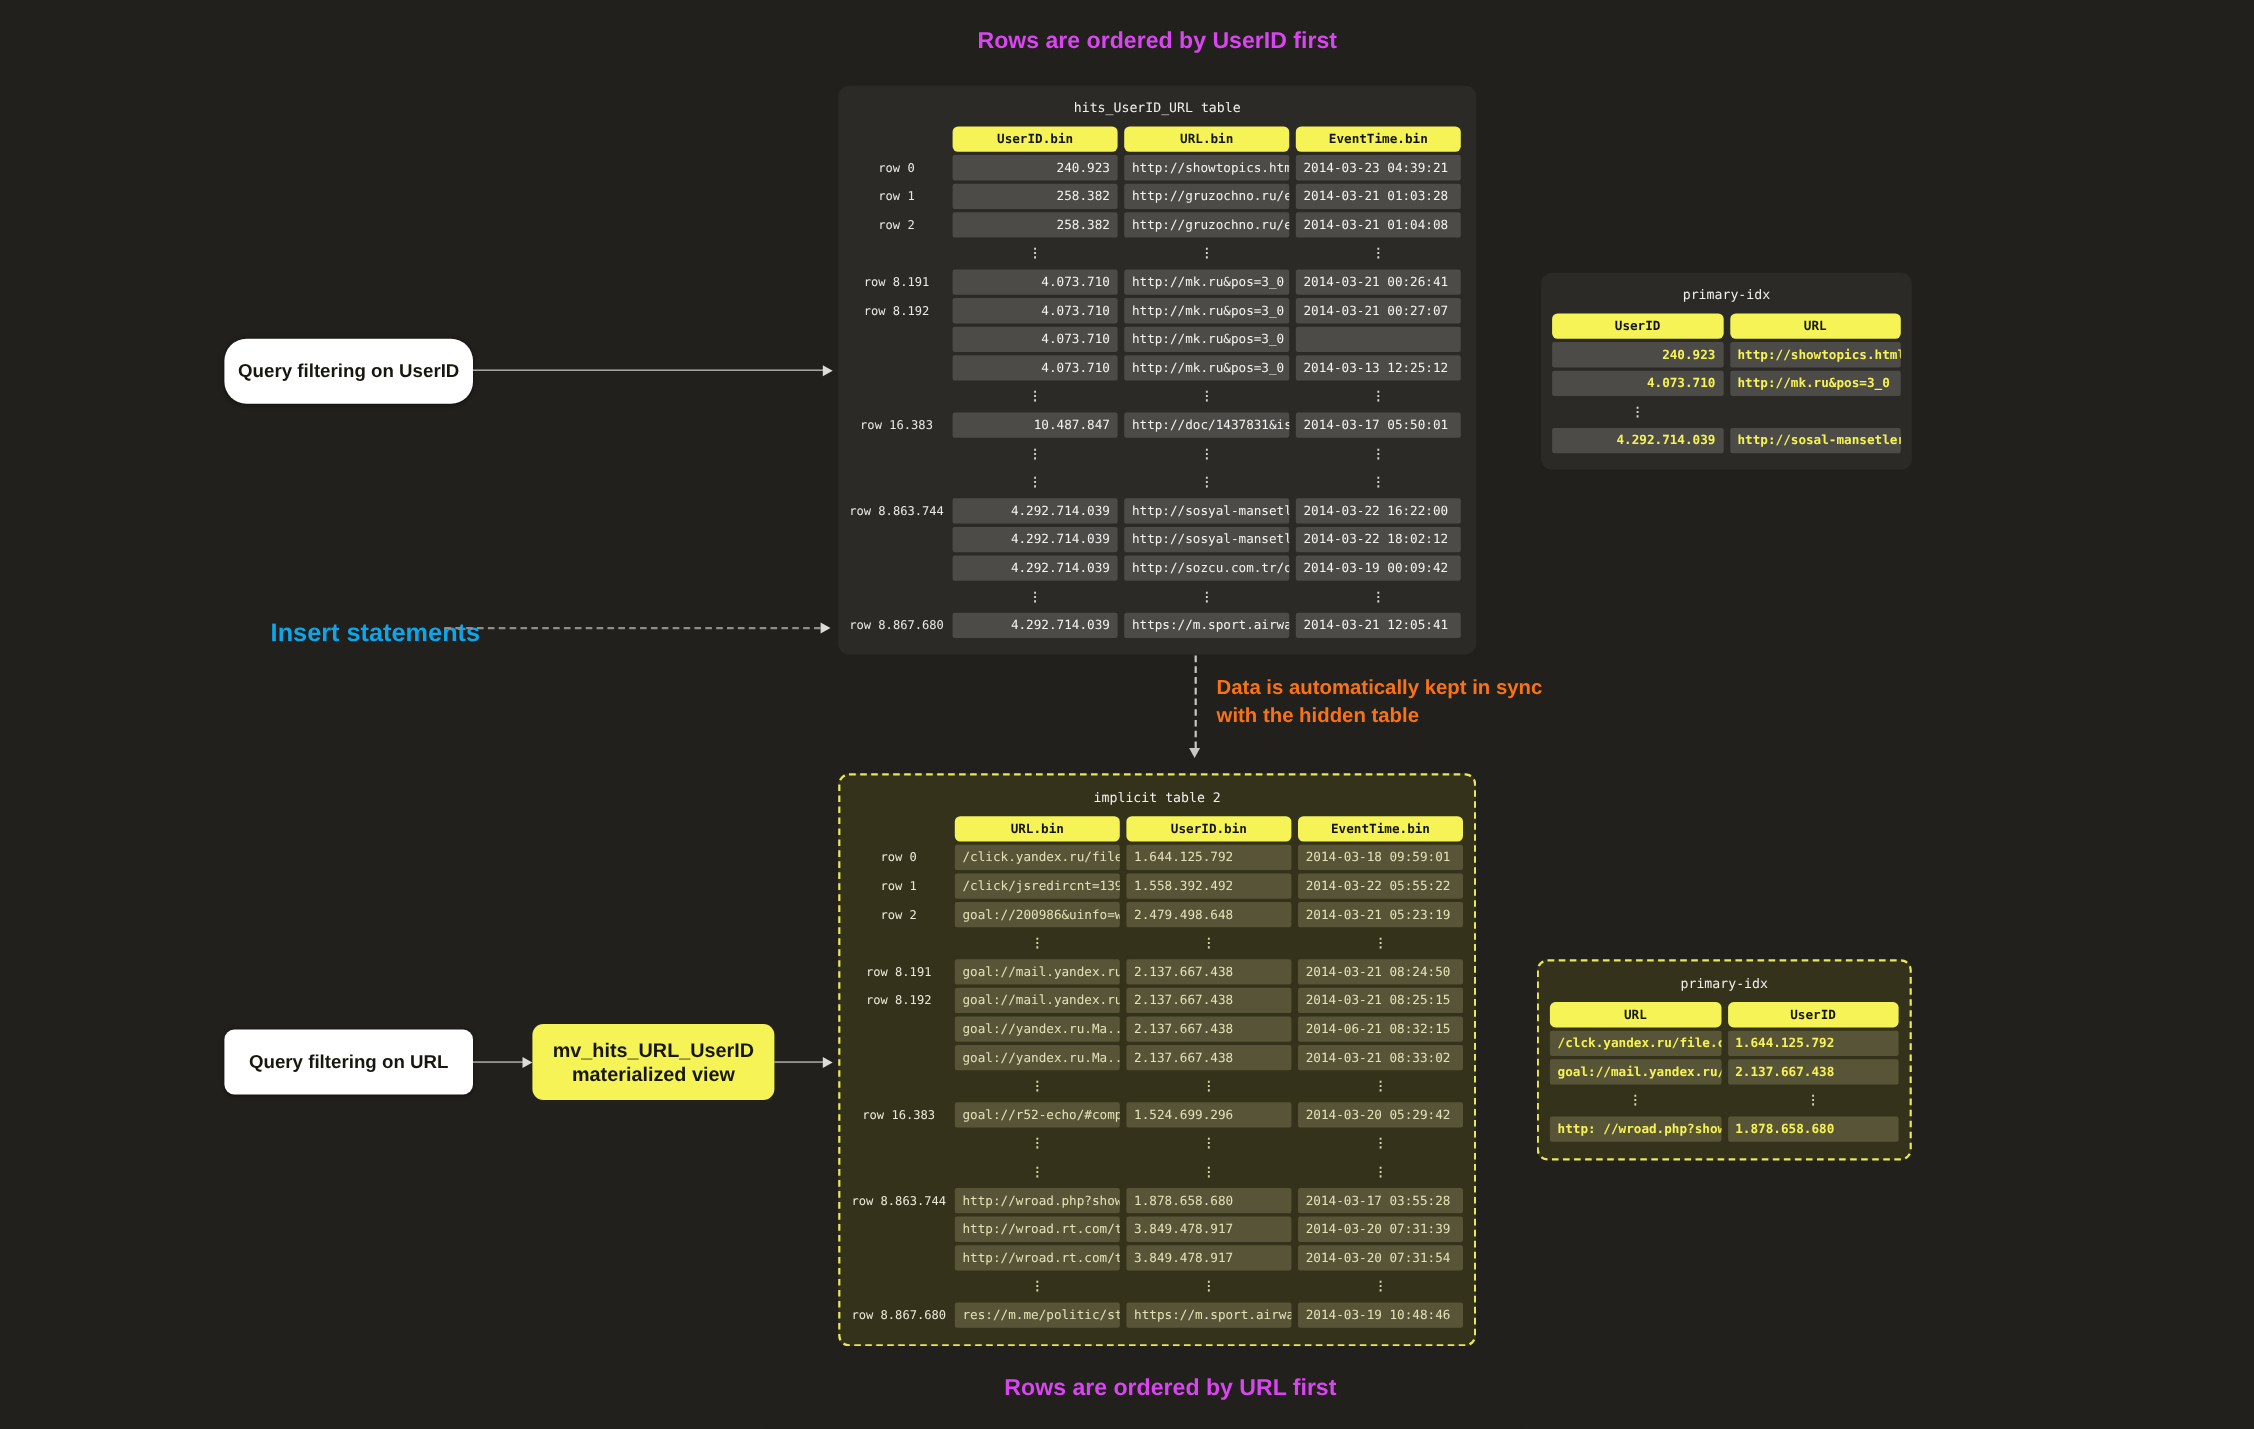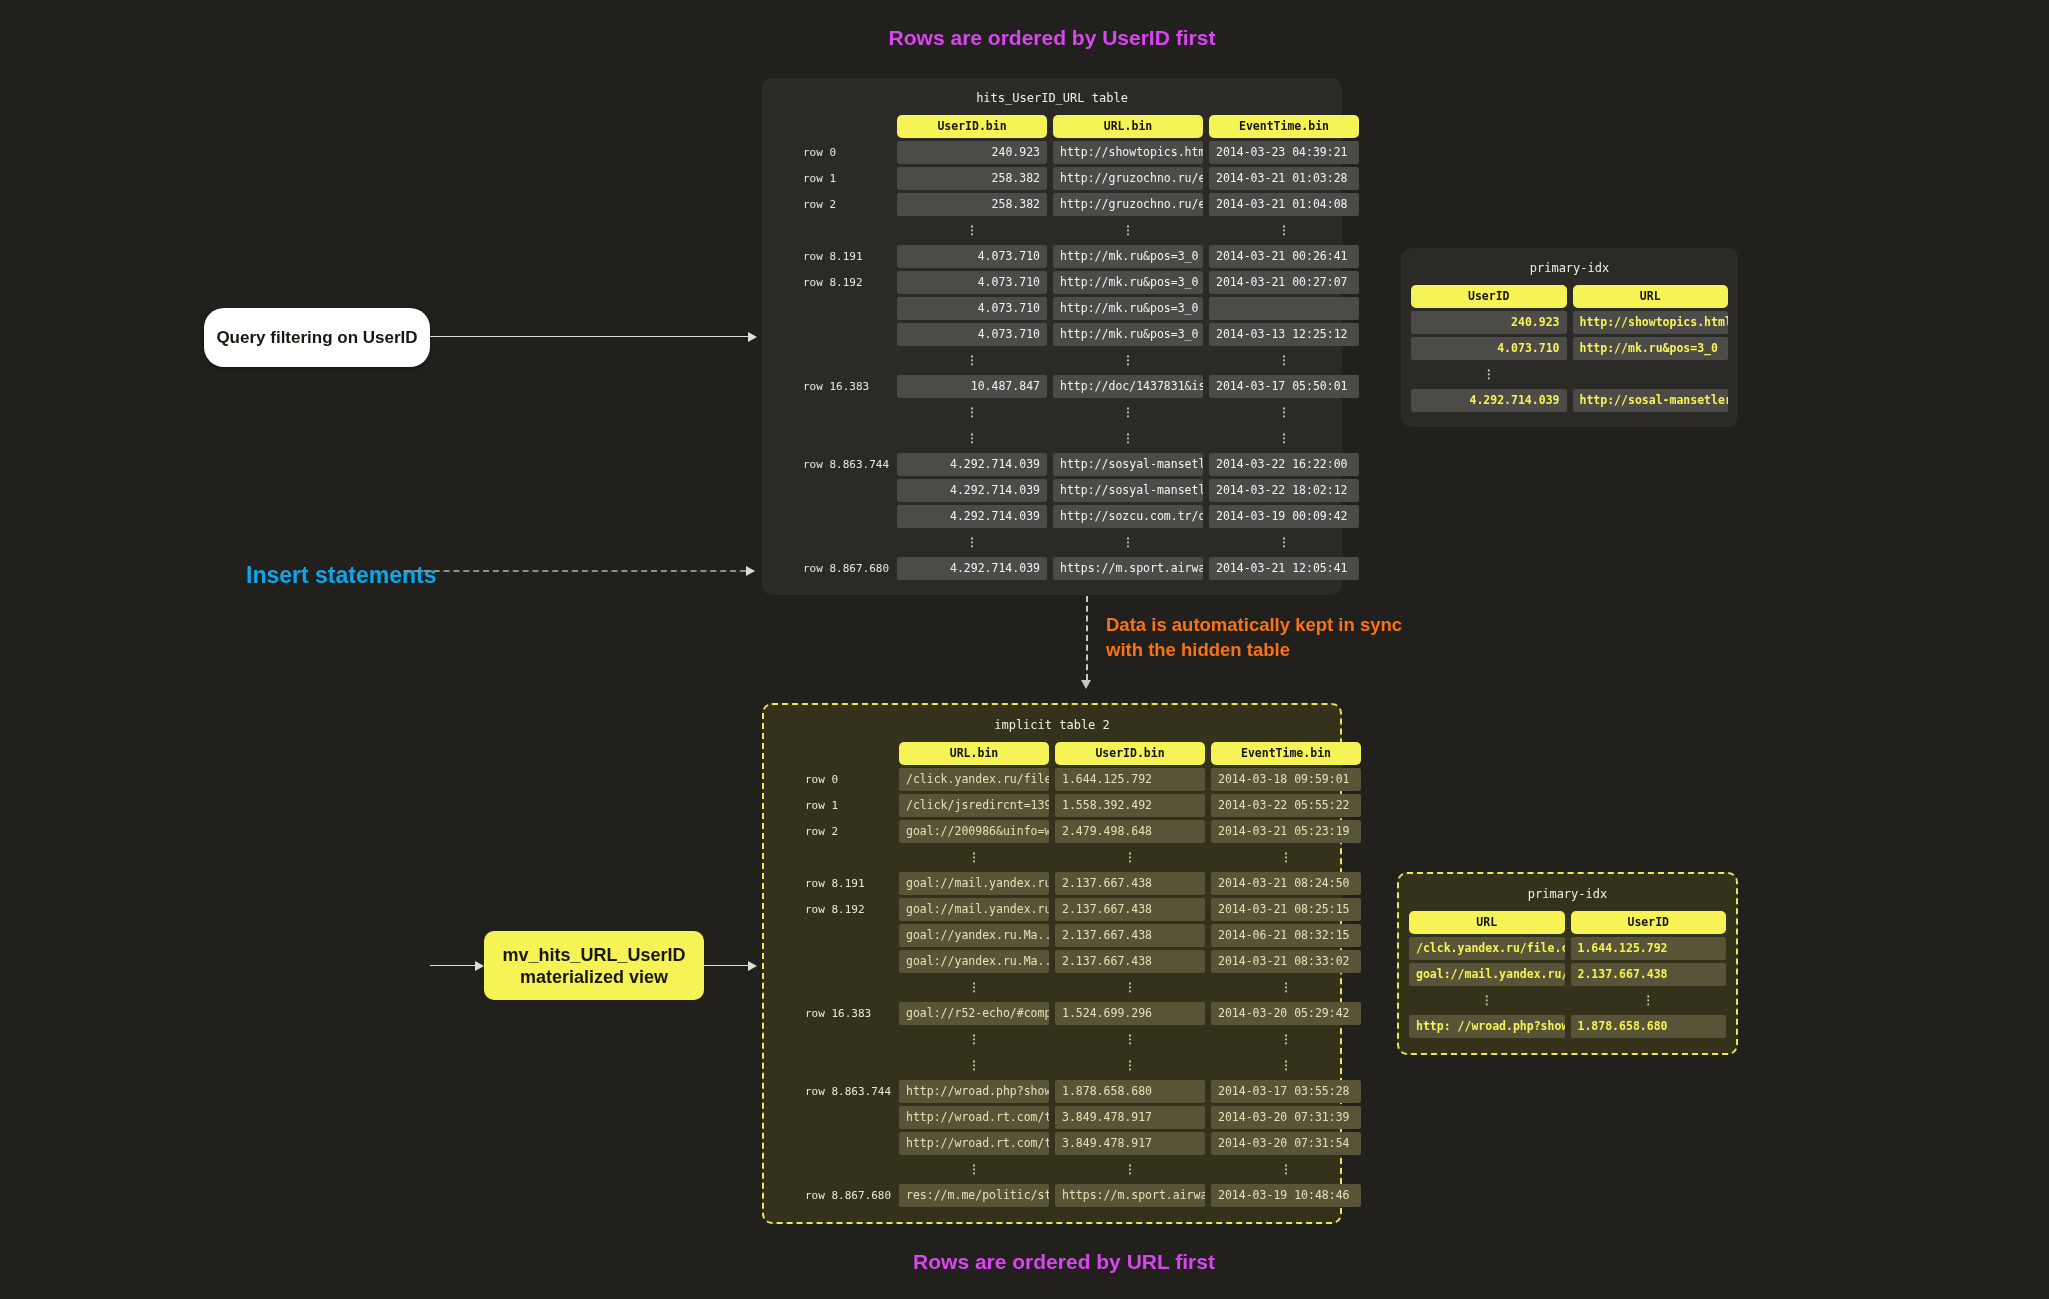--- a/index.html
+++ b/index.html
@@ -27,22 +27,22 @@
   .olive{background:var(--panel_olive);border:2px dashed var(--dashed_yellow);}
   .main{width:580px;left:762px;}
   .main-top{top:78px;}
   .main-bottom{top:703px;}
   .idx{width:337px;}
   .idx-top{left:1401px;top:248px;}
   .idx-bottom{left:1397px;top:872px;width:341px;}
 
   .tbl-title{text-align:center;font:12px "DejaVu Sans Mono",monospace;color:#f0efec;margin:5px 0 10px;}
   .trow{display:flex;gap:6px;margin-bottom:3px;height:23px;}
-  .rlabel{width:86px;flex:none;text-align:left;font:11px/23px "DejaVu Sans Mono",monospace;
-          color:#eae9e5;padding-right:2px;white-space:nowrap;margin-left:31px;}
+  .rlabel{width:86px;flex:none;text-align:center;font:11px/23px "DejaVu Sans Mono",monospace;
+          color:#eae9e5;padding-right:2px;white-space:nowrap;}
   .cell{width:150px;flex:none;font:11.5px/23px "DejaVu Sans Mono",monospace;padding:0 7px;
         box-sizing:border-box;border-radius:2px;white-space:nowrap;overflow:hidden;}
   .pill{background:var(--accent_yellow);color:#15150f;font-weight:bold;text-align:center;border-radius:5px;}
   .main-top .cell.data{background:var(--cell_dark);color:#f4f3f1;}
   .main-top .cell.data.c0{text-align:right;}
   .main-bottom .cell.data{background:var(--cell_olive);color:#e3e1b8;}
   .main-bottom .rlabel{color:#ece9d8;}
   .dotcell{background:transparent;text-align:center;color:#d7d6d2;font-weight:bold;}
   .main-bottom .dotcell,.idx-bottom .dotcell{color:#d8d5a9;}
   .idx .cell{flex:1 1 0;width:auto;}
@@ -373,20 +373,23 @@
       <div class="trow dots">
         <div class="cell dotcell c0">⋮</div>
         <div class="cell dotcell c1">⋮</div>
       </div>
       <div class="trow">
         <div class="cell data c0">http: //wroad.php?show/7...</div>
         <div class="cell data c1">1.878.658.680</div>
       </div>
     </section>
 
+  <div class="whitebox query-url">
+    <span>Query filtering on URL</span>
+  </div>
   <div class="hline arrow-url-line1"></div>
   <div class="arr-right arrow-url-head1"></div>
 
   <div class="mvbox">
     <div>mv_hits_URL_UserID</div>
     <div>materialized view</div>
   </div>
   <div class="hline arrow-url-line2"></div>
   <div class="arr-right arrow-url-head2"></div>
 

